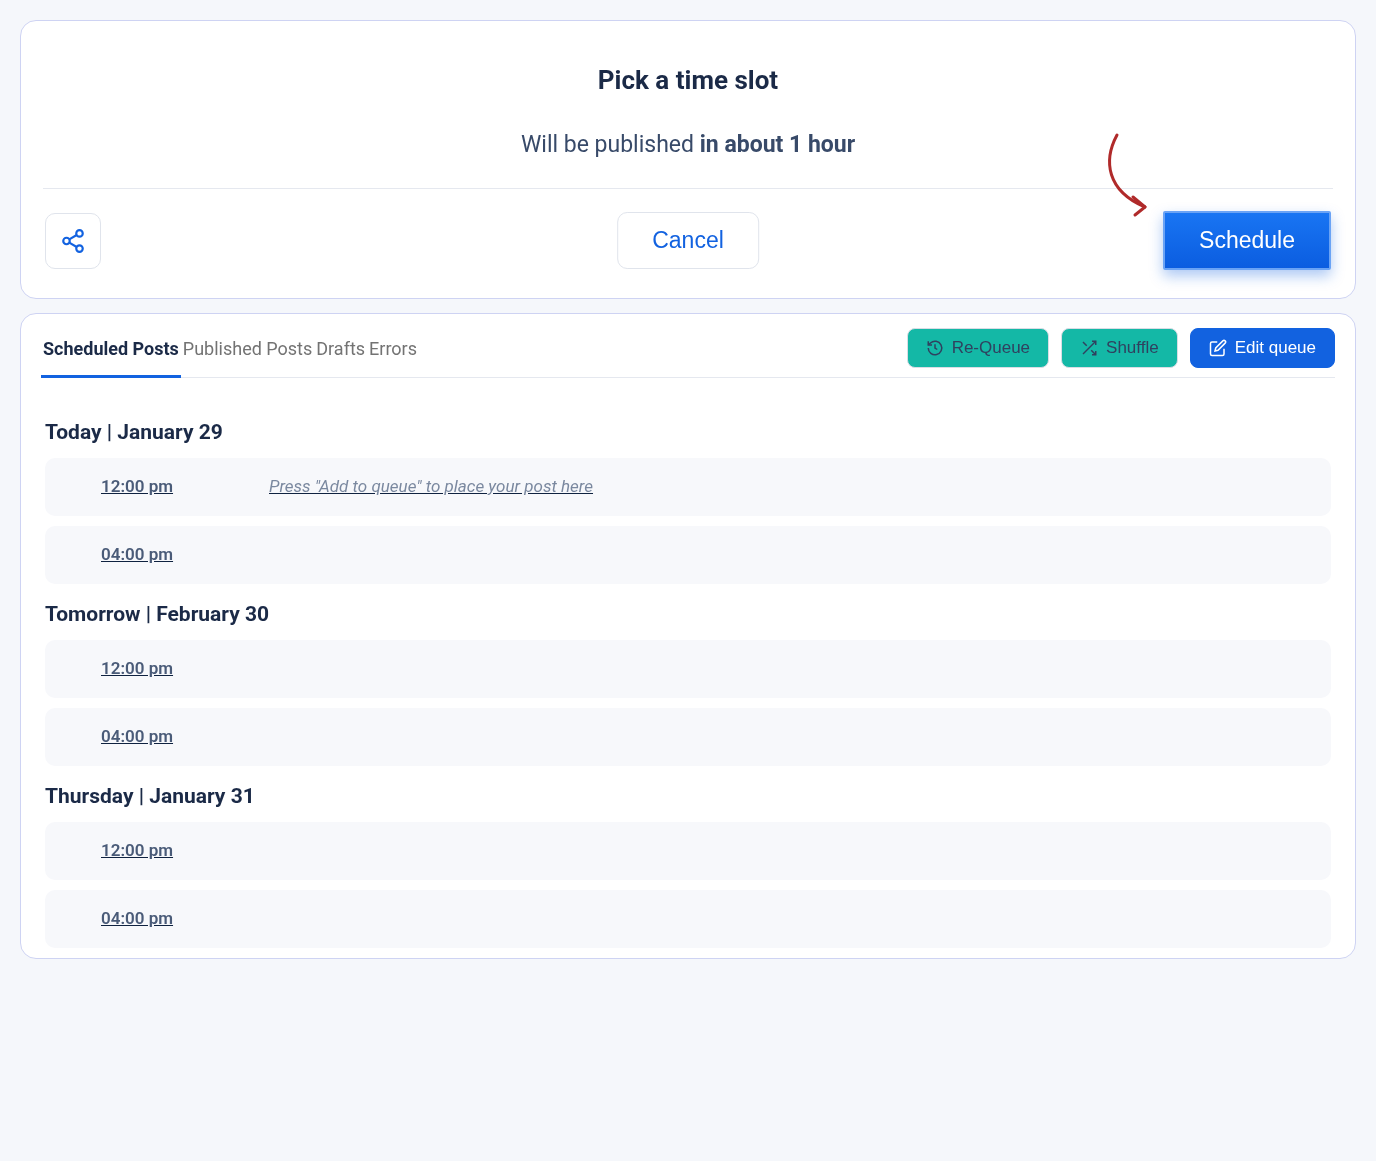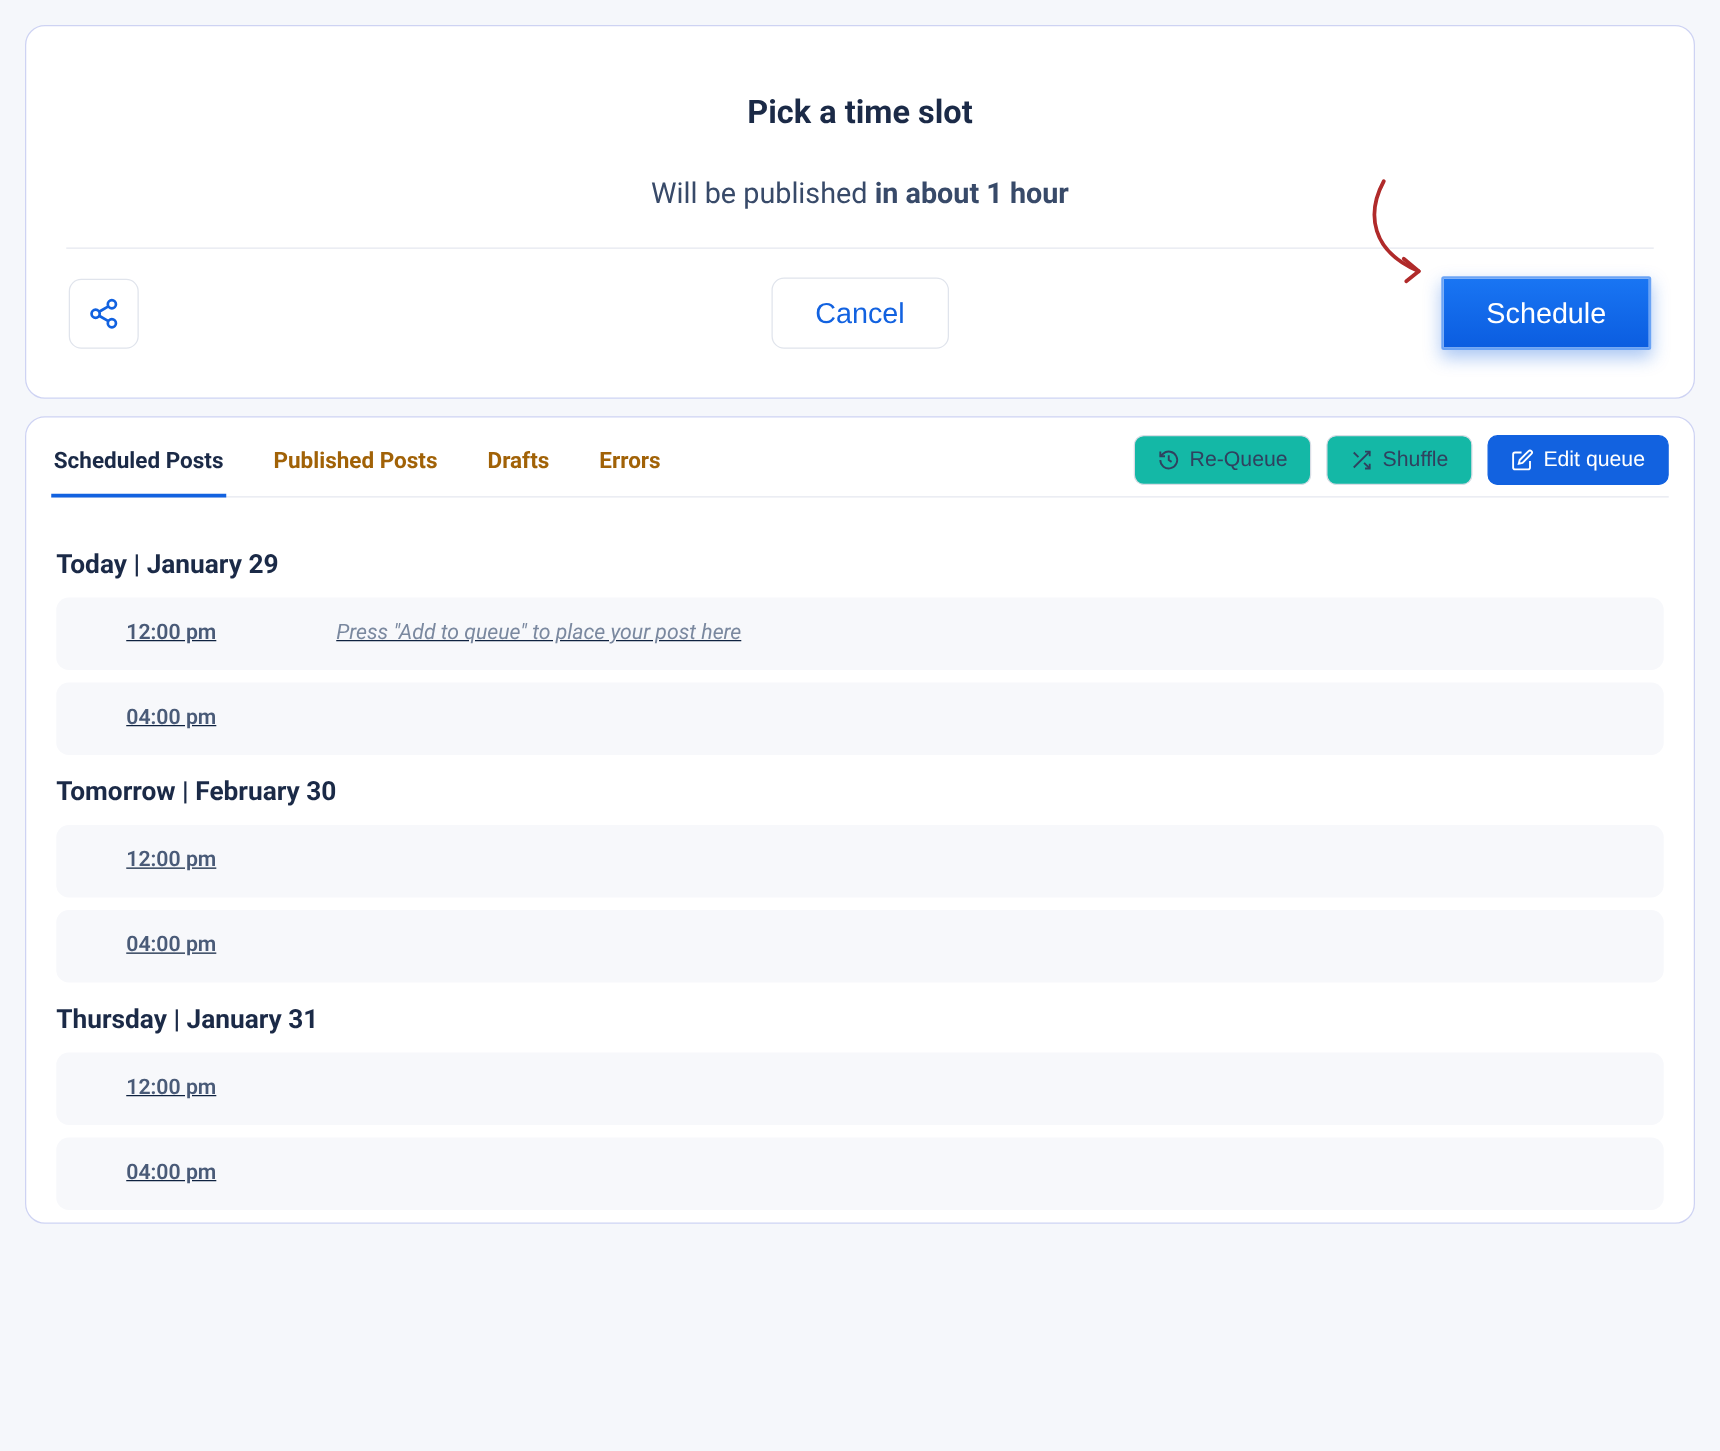--- a/index.html
+++ b/index.html
@@ -9,21 +9,21 @@
       padding: 20px;
       width: 1376px;
       color: #0f2240;
     }
     .card {
       background: #fff;
       border: 1.5px solid #ced3f3;
       border-radius: 16px;
       margin-bottom: 14px;
     }
-    .timeslot-card { padding: 16px; }
+    .timeslot-card { padding: 6px; }
     .timeslot-top { padding: 38px 20px 30px; text-align: center; }
     .timeslot-title {
       font-size: 26px;
       font-weight: 700;
       color: #1b2a47;
       margin-bottom: 36px;
     }
     .datetime-input {
       display: inline-block;
       border: 1.5px solid #d9dde5;
@@ -95,27 +95,27 @@
       pointer-events: none;
     }
     .queue-card { padding: 12px 20px 0; }
     .queue-header {
       display: flex;
       align-items: center;
       justify-content: space-between;
       border-bottom: 1px solid #e5e8ef;
       position: relative;
     }
-    .tabs { display: flex; gap: 36px; }
+    .tabs { display: flex; }
     .tab {
       font-size: 18px;
-      color: #a16207;
+      color: #737373;
       padding: 12px 2px 16px;
       cursor: pointer;
-      font-weight: 700;
+      font-weight: 400;
       border-bottom: 3px solid transparent;
       margin-bottom: -1px;
     }
     .tab.active {
       color: #1b2a47;
       font-weight: 700;
       border-bottom-color: #1262e0;
     }
     .queue-actions { display: flex; gap: 12px; padding-bottom: 8px;}
     .qa-btn {

